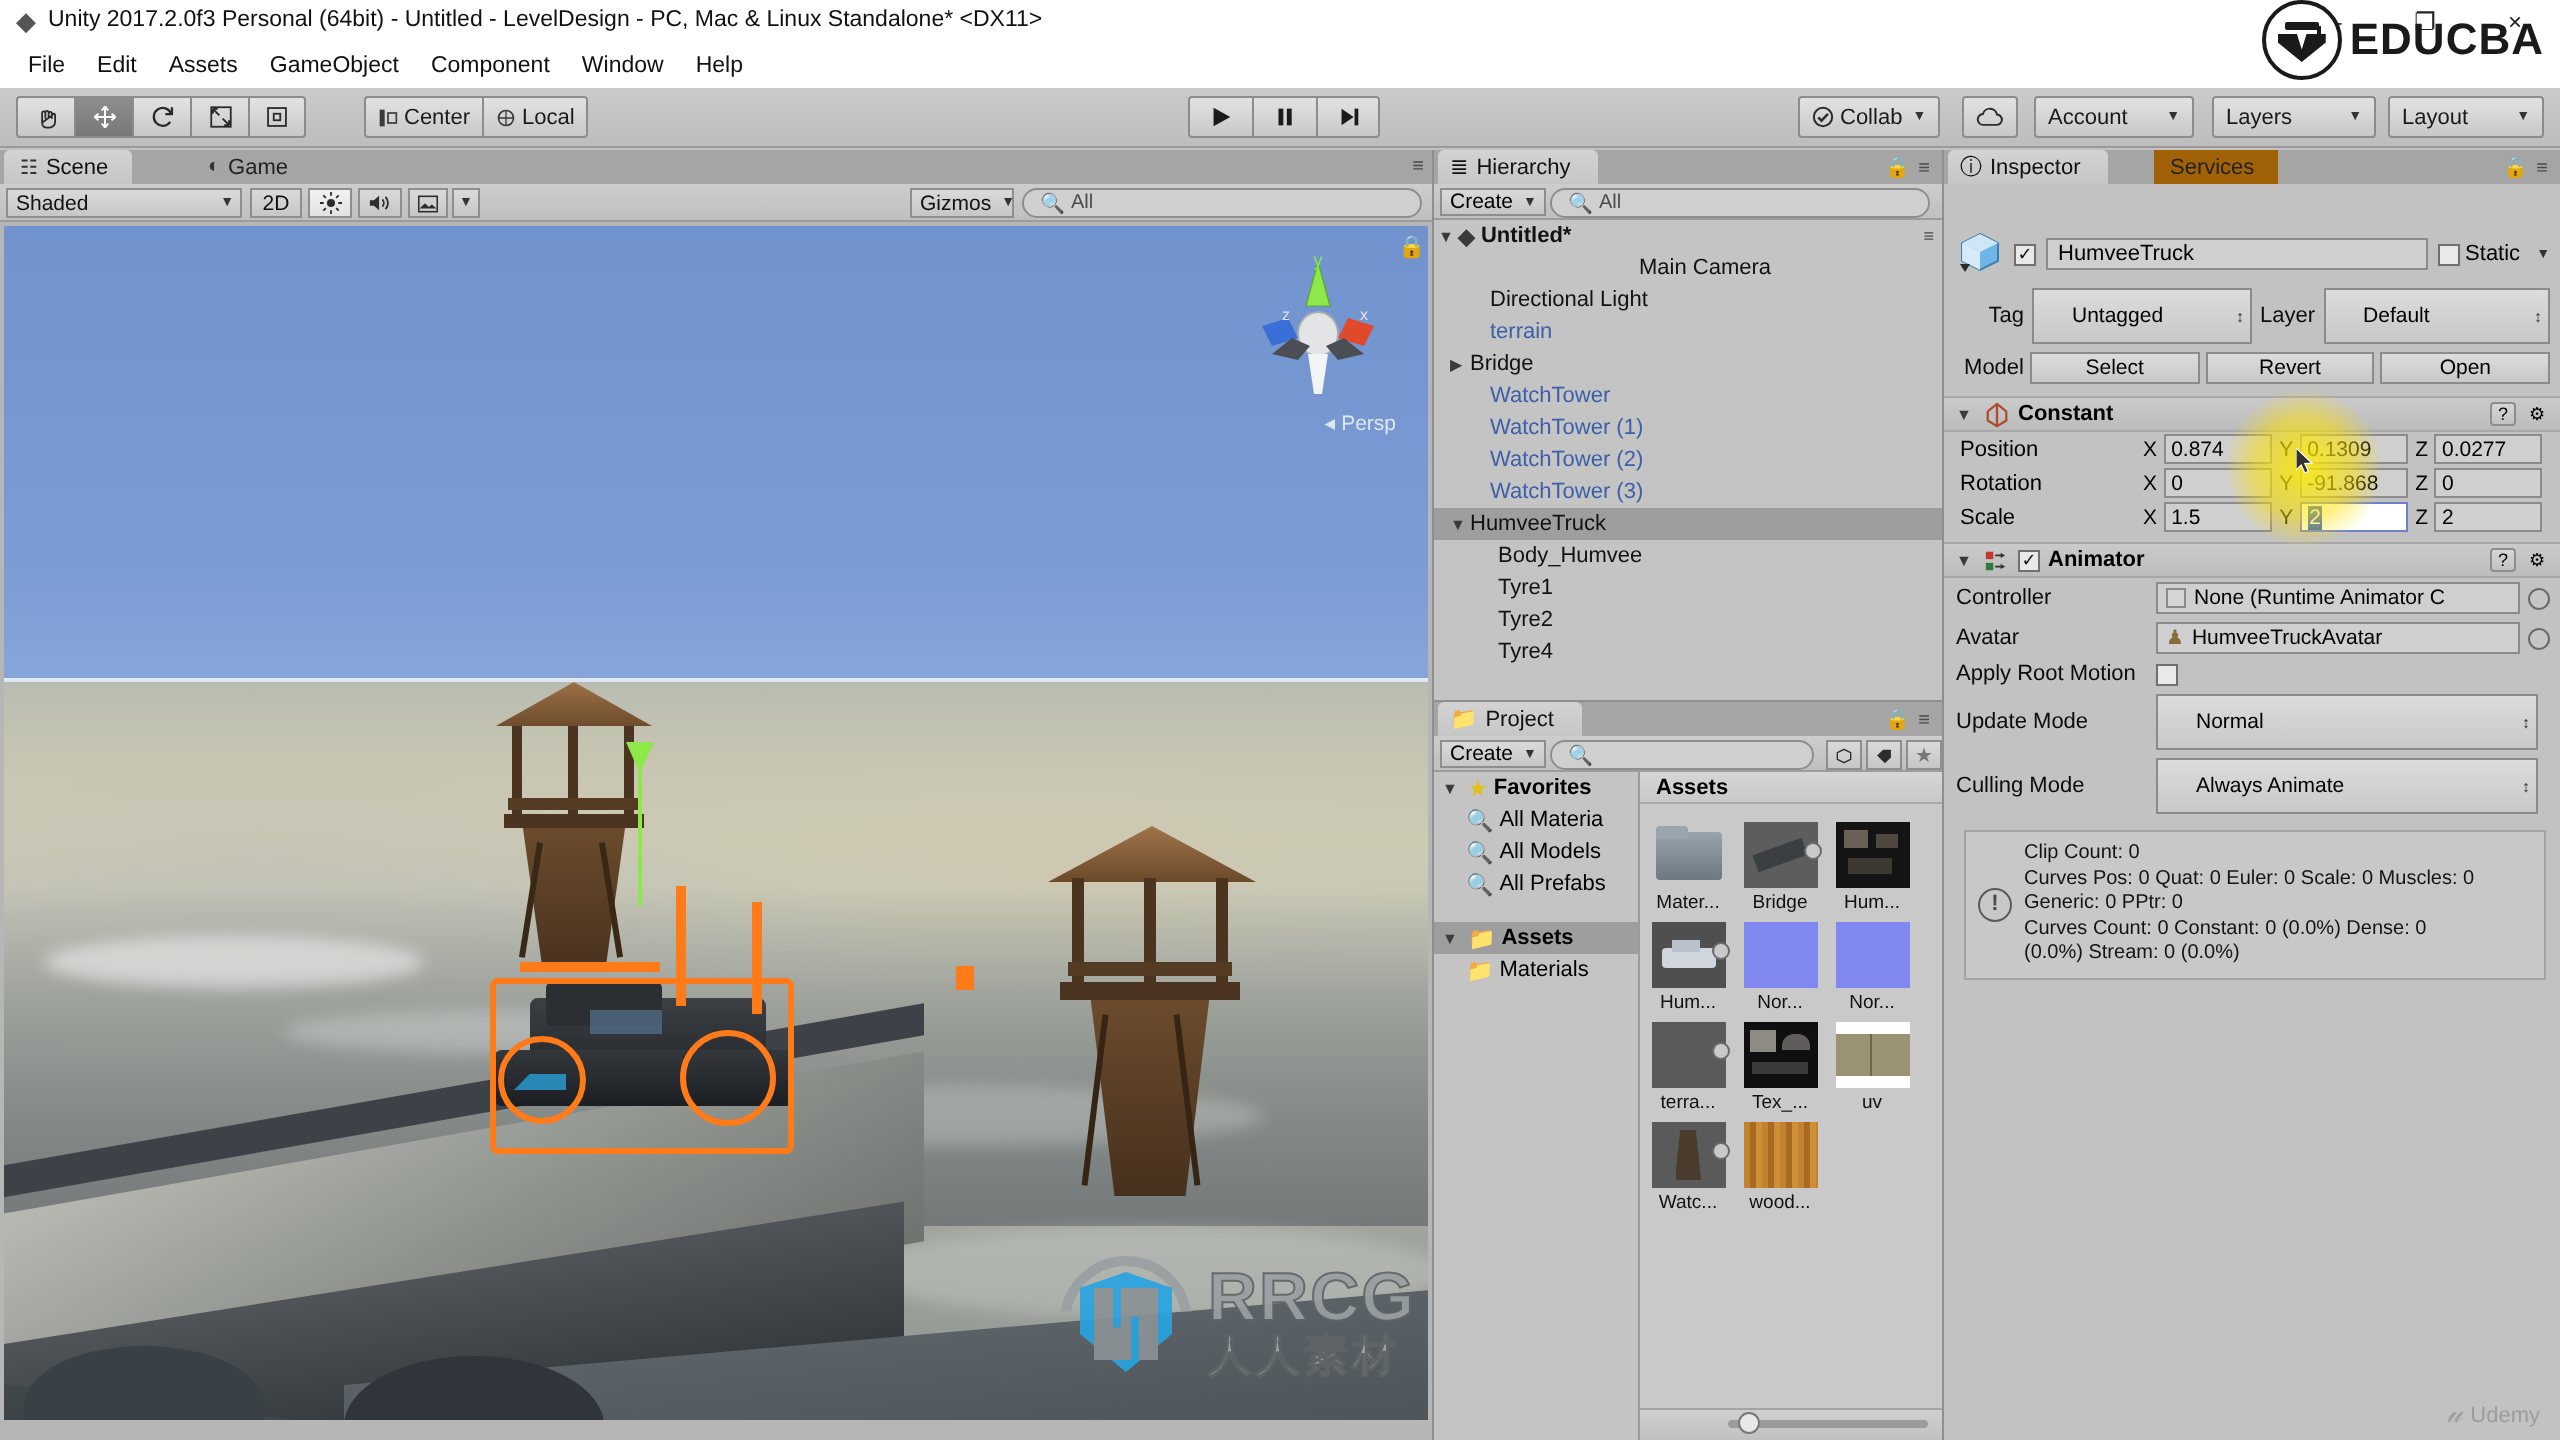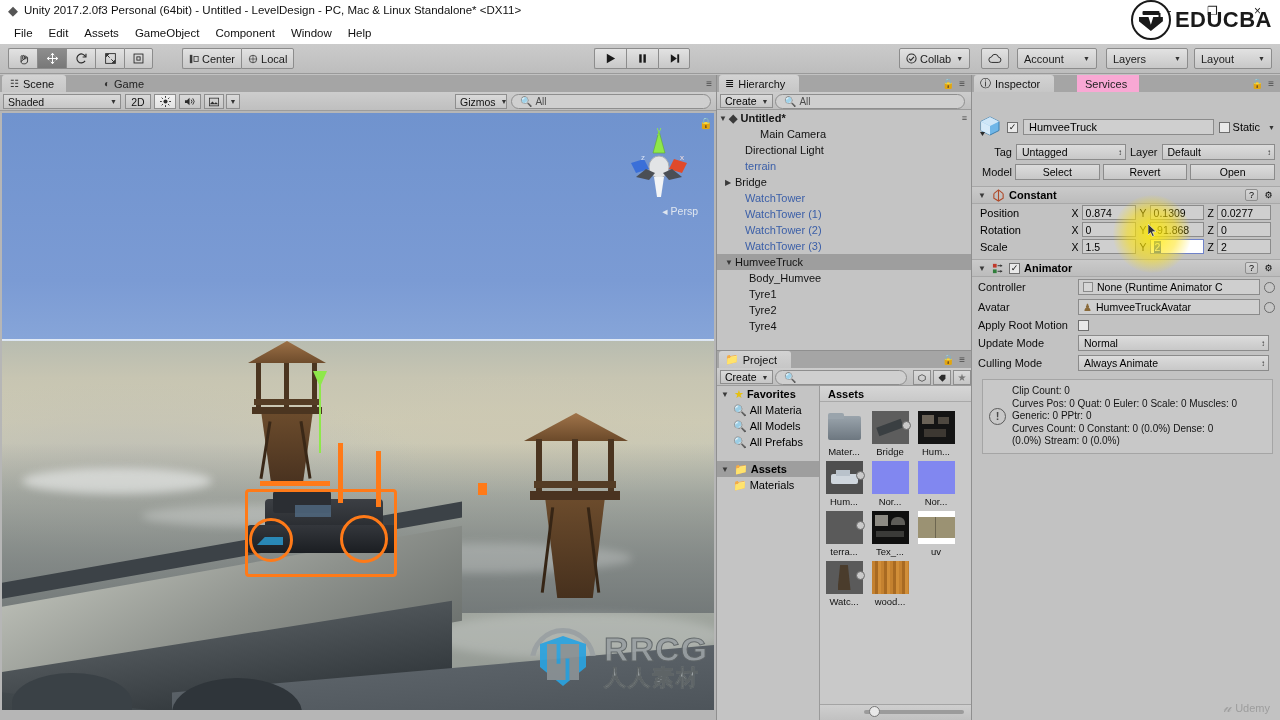--- a/index.html
+++ b/index.html
@@ -133,22 +133,22 @@
   
   .inspector { position:absolute; left:971px; top:75px; width:309px; height:645px; background:#c2c2c2; border-left:1px solid #8f8f8f;}
   .ins-body { position:absolute; left:0; top:35px; width:309px; height:610px; }
   .ins-head { display:flex; align-items:center; gap:5px; padding:5px 6px 3px 6px;}
   .cube-ico { width:24px; height:24px; position:relative; }
   .namefield { flex:1; height:16px; background:#cfcfcf; border:1px solid #8b8b8b; font-size:11px; display:flex; align-items:center; padding-left:5px; }
   .cb { width:11px; height:11px; background:#e9e9e9; border:1px solid #6f6f6f; display:inline-flex; align-items:center; justify-content:center; font-size:9px; color:#111;}
   .statwrap{display:flex;align-items:center;gap:3px;font-size:11px;}
   .row2 { display:flex; align-items:center; gap:4px; padding:2px 6px; font-size:11px;}
   .lbl { color:#0c0c0c; }
-  .popup { height:16px; background:linear-gradient(#dcdcdc,#c8c8c8); border:1px solid #8b8b8b; display:flex; align-items:center;
-           justify-content:space-between; padding:0 3px 0 5px; font-size:10.5px; }
+  .popup { height:28px; background:linear-gradient(#dcdcdc,#c8c8c8); border:1px solid #8b8b8b; display:flex; align-items:center;
+           justify-content:space-between; padding:0 3px 0 19px; font-size:10.5px; }
   .popup .ar{font-size:8px;color:#333;}
   .btn3 { height:16px; background:linear-gradient(#dcdcdc,#c8c8c8); border:1px solid #8b8b8b; display:flex; align-items:center; justify-content:center; font-size:10.5px; flex:1;}
   .comp-header { display:flex; align-items:center; gap:4px; height:18px; padding:0 6px; background:linear-gradient(#cacaca,#bcbcbc); border-top:1px solid #a8a8a8; border-bottom:1px solid #a8a8a8; }
   .comp-title { font-weight:bold; font-size:11px; }
   .comp-right { margin-left:auto; display:flex; gap:4px; align-items:center; }
   .icon-sq { width:13px; height:12px; background:linear-gradient(#d6d6d6,#c2c2c2); border:1px solid #8e8e8e; border-radius:2px; font-size:9px; display:flex; align-items:center; justify-content:center;}
   .vecrow { display:flex; align-items:center; padding:1px 6px 1px 8px; font-size:11px; }
   .vecrow .vlbl { width:96px; }
   .vf { display:flex; align-items:center; gap:3px; margin-right:4px; }
   .vf .ax { font-size:10.5px; }
@@ -483,21 +483,21 @@
     </div>
 
     <div class="h-list">
       <div class="h-row" style="font-weight:bold; padding-left:2px;">
         <span class="tri">▼</span>
         <span style="margin-right:3px; color:#3a3a3a;">◆</span>
         <span>Untitled*</span>
         <span style="margin-left:auto; margin-right:5px; font-size:9px; color:#4a4a4a;">≡</span>
       </div>
 
-      <div class="h-row" style="padding-left:33px;">
+      <div class="h-row" style="padding-left:6px;justify-content:center;">
         <span class="tri empty"></span>
           <span>Main Camera</span>
         </div>
       <div class="h-row" style="padding-left:18px;">
         <span class="tri empty"></span>
           <span>Directional Light</span>
         </div>
       <div class="h-row prefab" style="padding-left:18px;">
         <span class="tri empty"></span>
           <span>terrain</span>
@@ -707,21 +707,21 @@
       </div>
     </div>
   </div>
 
   <div class="inspector">
     <div class="panel-tabrow">
       <div class="panel-tab" style="left:2px;">
         <span class="ticon">ⓘ</span>
         <span>Inspector</span>
       </div>
-      <div class="tab" style="left:105px; background:#f9a8d4;">
+      <div class="tab" style="left:105px; background:#a16207;">
         <span>Services</span>
       </div>
       <div class="panel-lock">
         <span>🔒</span>
         <span>≡</span>
       </div>
     </div>
 
     <div class="ins-body">
 

